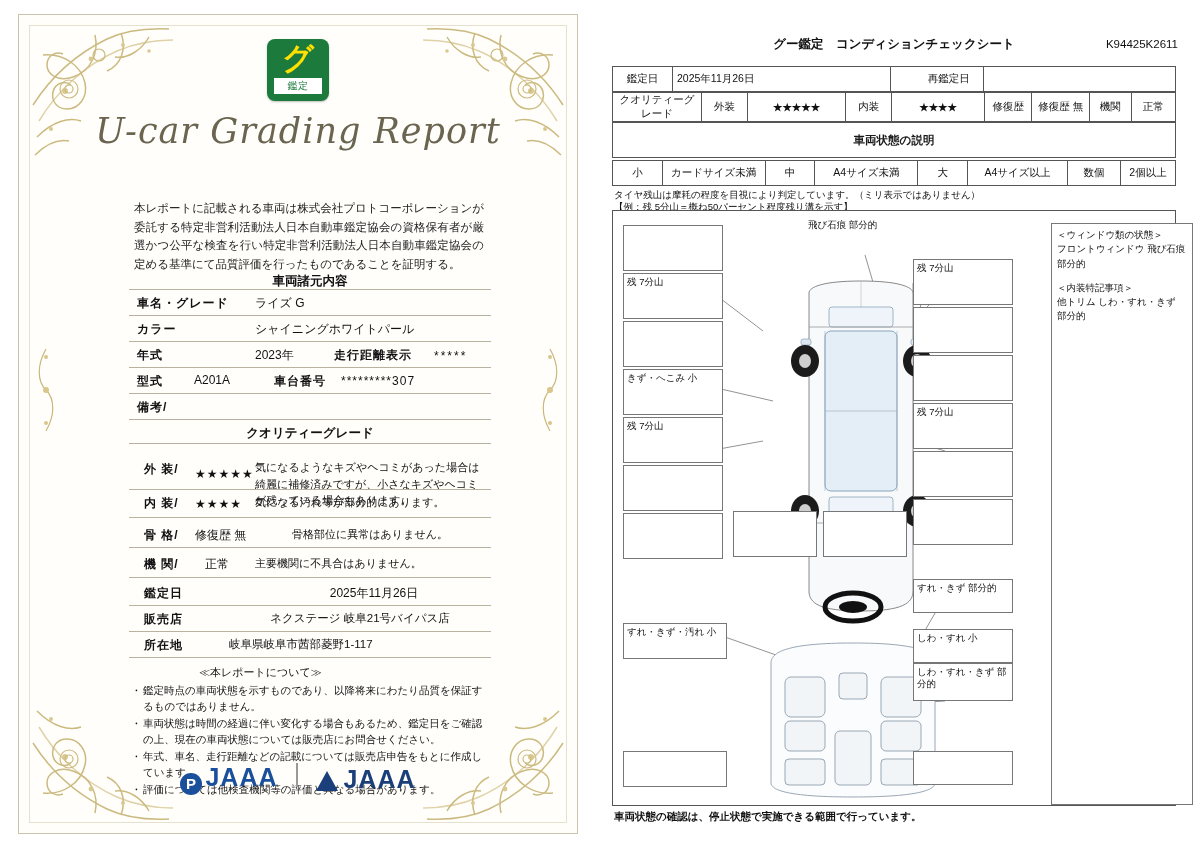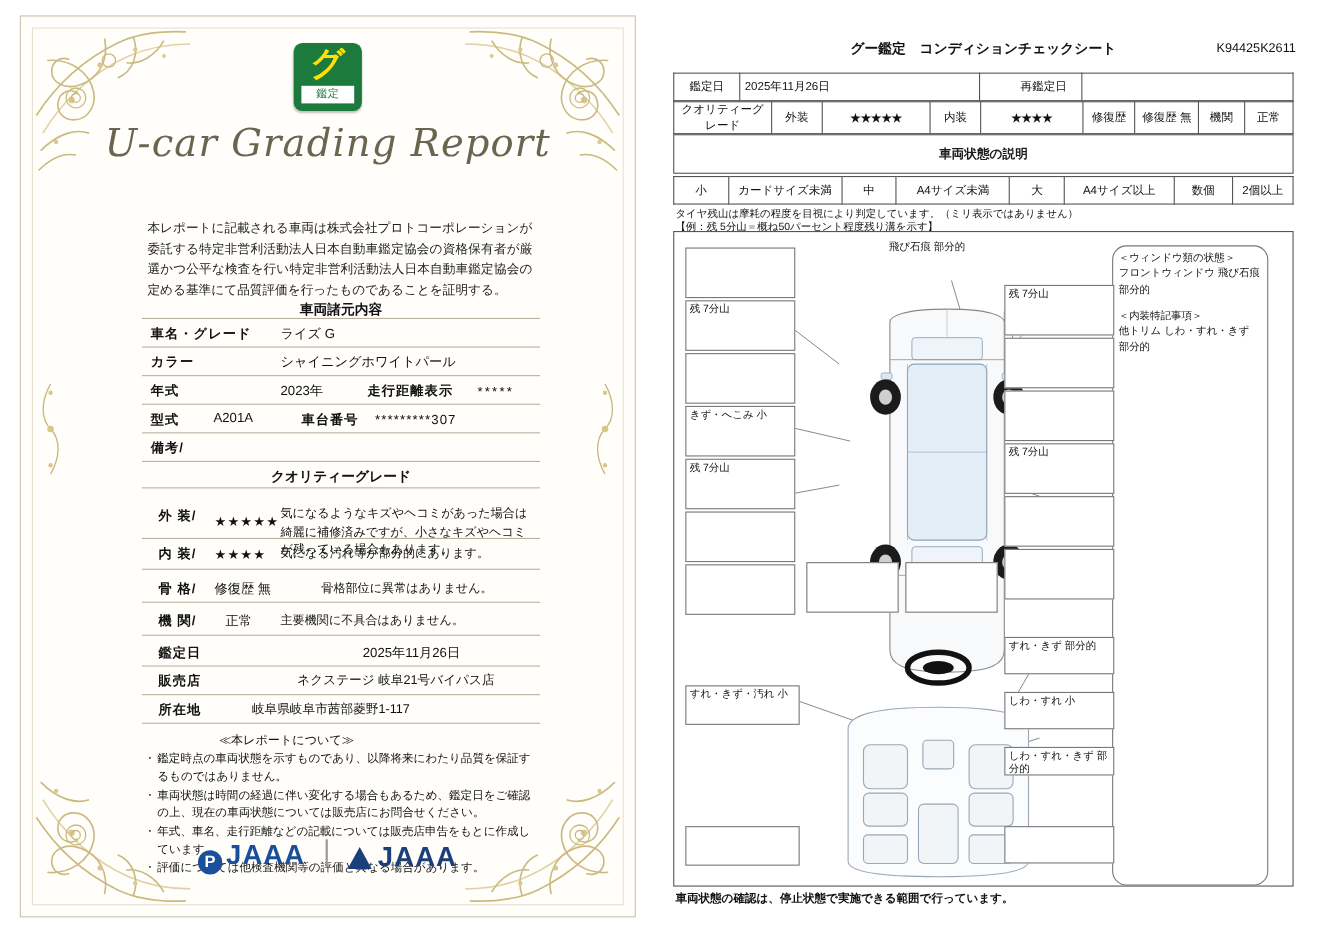--- a/index.html
+++ b/index.html
@@ -380,21 +380,21 @@
         <td class="c" style="width:52px;">2個以上</td>
       </tr>
     </tbody>
       </table>
 
     <div class="tiny" style="position:absolute;left:8px;top:174px;">タイヤ残山は摩耗の程度を目視により判定しています。（ミリ表示ではありません）</div>
     <div class="tiny" style="position:absolute;left:8px;top:186px;">【例：残 5分山＝概ね50パーセント程度残り溝を示す】</div>
 
     <div class="diagram">
 
-      <div class="rpanel" style="left:398px;top:12px;width:142px;height:582px;border-radius:13px;">
+      <div class="rpanel" style="left:438px;top:12px;width:142px;height:582px;">
         <div>＜ウィンドウ類の状態＞</div>
         <div>フロントウィンドウ 飛び石痕 部分的</div>
         <div style="height:10px;"></div>
         <div>＜内装特記事項＞</div>
         <div>他トリム しわ・すれ・きず 部分的</div>
       </div>
 
       <svg style="position:absolute;left:0;top:0;" width="562" height="594">
 
         <g stroke="#777" stroke-width="0.8" fill="none">
@@ -477,21 +477,21 @@
       <div class="cell" style="left:300px;top:192px;width:100px;height:46px;">残 7分山</div>
       <div class="cell" style="left:300px;top:240px;width:100px;height:46px;"></div>
       <div class="cell" style="left:300px;top:288px;width:100px;height:46px;"></div>
 
       <div class="cell" style="left:120px;top:300px;width:84px;height:46px;"></div>
       <div class="cell" style="left:210px;top:300px;width:84px;height:46px;"></div>
 
       <div class="cell" style="left:300px;top:368px;width:100px;height:34px;">すれ・きず 部分的</div>
       <div class="cell" style="left:10px;top:412px;width:104px;height:36px;">すれ・きず・汚れ 小</div>
       <div class="cell" style="left:300px;top:418px;width:100px;height:34px;">しわ・すれ 小</div>
-      <div class="cell" style="left:300px;top:468px;width:100px;height:26px;">しわ・すれ・きず 部分的</div>
+      <div class="cell" style="left:300px;top:452px;width:100px;height:38px;">しわ・すれ・きず 部分的</div>
       <div class="cell" style="left:300px;top:540px;width:100px;height:34px;"></div>
       <div class="cell" style="left:10px;top:540px;width:104px;height:36px;"></div>
     </div>
 
     <div class="footnote">車両状態の確認は、停止状態で実施できる範囲で行っています。</div>
   </div>
 
 </div>
 
 </body></html>

